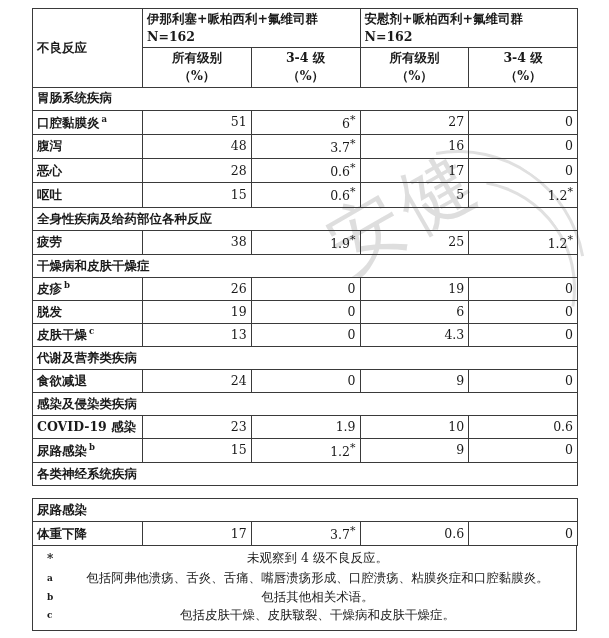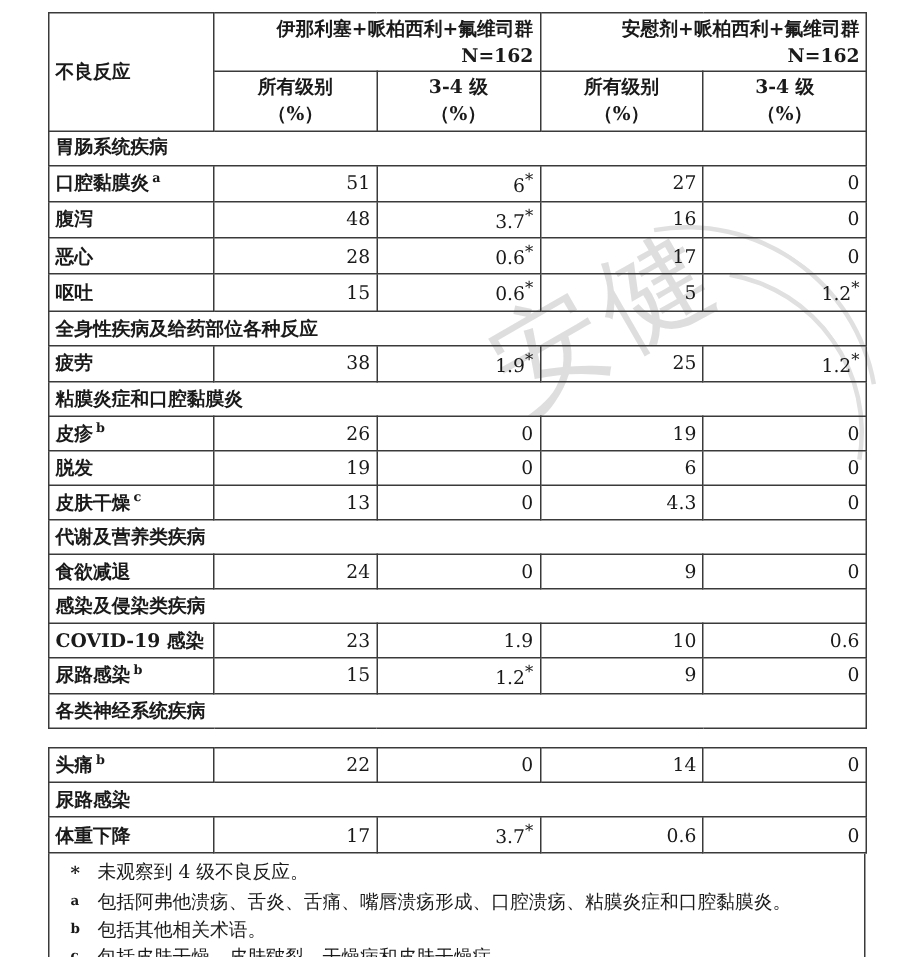--- a/index.html
+++ b/index.html
@@ -90,21 +90,21 @@
   td.num {
     text-align: right;
     font-weight: normal;
   }
   td.soc {
     text-align: left;
     font-weight: bold;
     border-right-color: #3a3a3a;
   }
   th.hgroup {
-    text-align: right;
+    text-align: left;
     font-weight: bold;
     font-size: 12.5px;
     line-height: 1.4;
     padding: 3px 4px;
   }
   th.hsub {
     text-align: center;
     font-weight: bold;
     font-size: 12.5px;
     line-height: 1.4;
@@ -158,21 +158,21 @@
     padding-top: 3px;
     padding-left: 8px;
     box-sizing: border-box;
   }
   .fn-mark.star-mark {
     font-size: 12px;
     padding-top: 2px;
   }
   .fn-text {
     flex: 1 1 auto;
-    text-align: left;
+    text-align: center;
   }
 </style>
 </head>
 <body>
 
 <div id="watermark">
   <div class="wm-swoosh wm-s1"></div>
   <div class="wm-swoosh wm-s2"></div>
   <div class="wm-text">安健</div>
 </div>
@@ -254,21 +254,21 @@
           <td class="soc" colspan="5">全身性疾病及给药部位各种反应</td>
         </tr>
         <tr class="data-row">
           <td class="term"><span>疲劳</span></td>
           <td class="num"><span>38</span></td>
           <td class="num"><span>1.9</span><span class="star">*</span></td>
           <td class="num"><span>25</span></td>
           <td class="num"><span>1.2</span><span class="star">*</span></td>
         </tr>
         <tr class="soc-row">
-          <td class="soc" colspan="5">粘膜炎症和口腔黏膜炎</td>
+          <td class="soc" colspan="5">干燥病和皮肤干燥症</td>
         </tr>
         <tr class="data-row">
           <td class="term"><span>皮疹</span><span class="sup">b</span></td>
           <td class="num"><span>26</span></td>
           <td class="num"><span>0</span></td>
           <td class="num"><span>19</span></td>
           <td class="num"><span>0</span></td>
         </tr>
         <tr class="data-row">
           <td class="term"><span>脱发</span></td>
@@ -321,27 +321,20 @@
 
   <table class="ae-table" id="ae-table-cont">
     <colgroup>
       <col class="c-term">
         <col class="c-num">
         <col class="c-num">
         <col class="c-num">
         <col class="c-num">
     </colgroup>
     <tbody id="tbody-cont">
-        <tr class="data-row">
-          <td class="term"><span>头痛</span><span class="sup">b</span></td>
-          <td class="num"><span>22</span></td>
-          <td class="num"><span>0</span></td>
-          <td class="num"><span>14</span></td>
-          <td class="num"><span>0</span></td>
-        </tr>
         <tr class="soc-row">
           <td class="soc" colspan="5">尿路感染</td>
         </tr>
         <tr class="data-row">
           <td class="term"><span>体重下降</span></td>
           <td class="num"><span>17</span></td>
           <td class="num"><span>3.7</span><span class="star">*</span></td>
           <td class="num"><span>0.6</span></td>
           <td class="num"><span>0</span></td>
         </tr>

